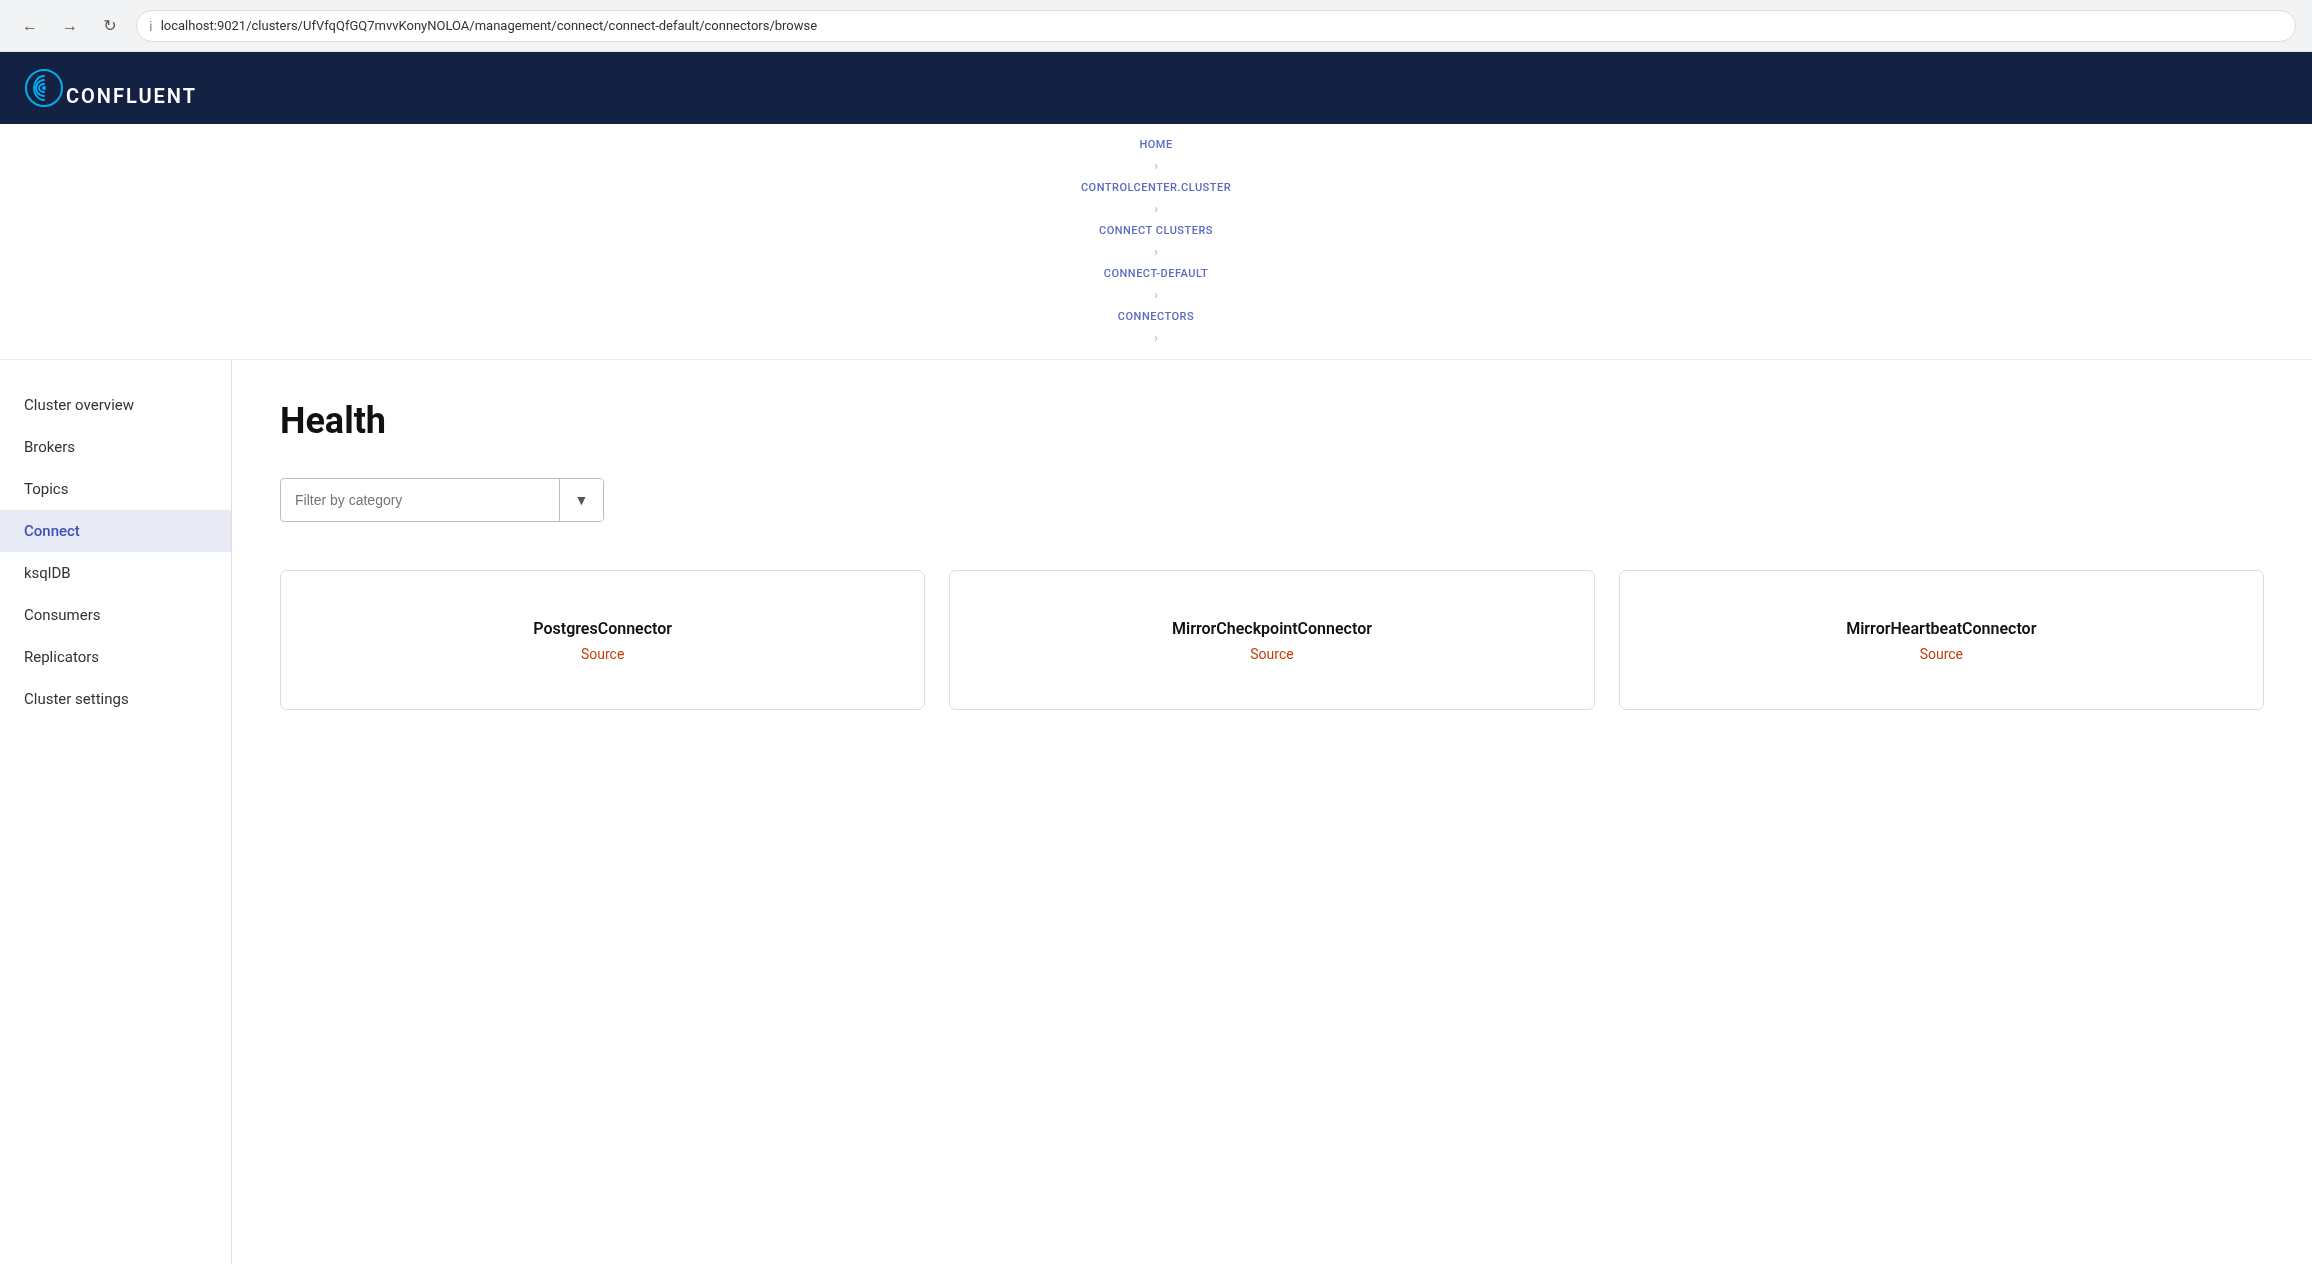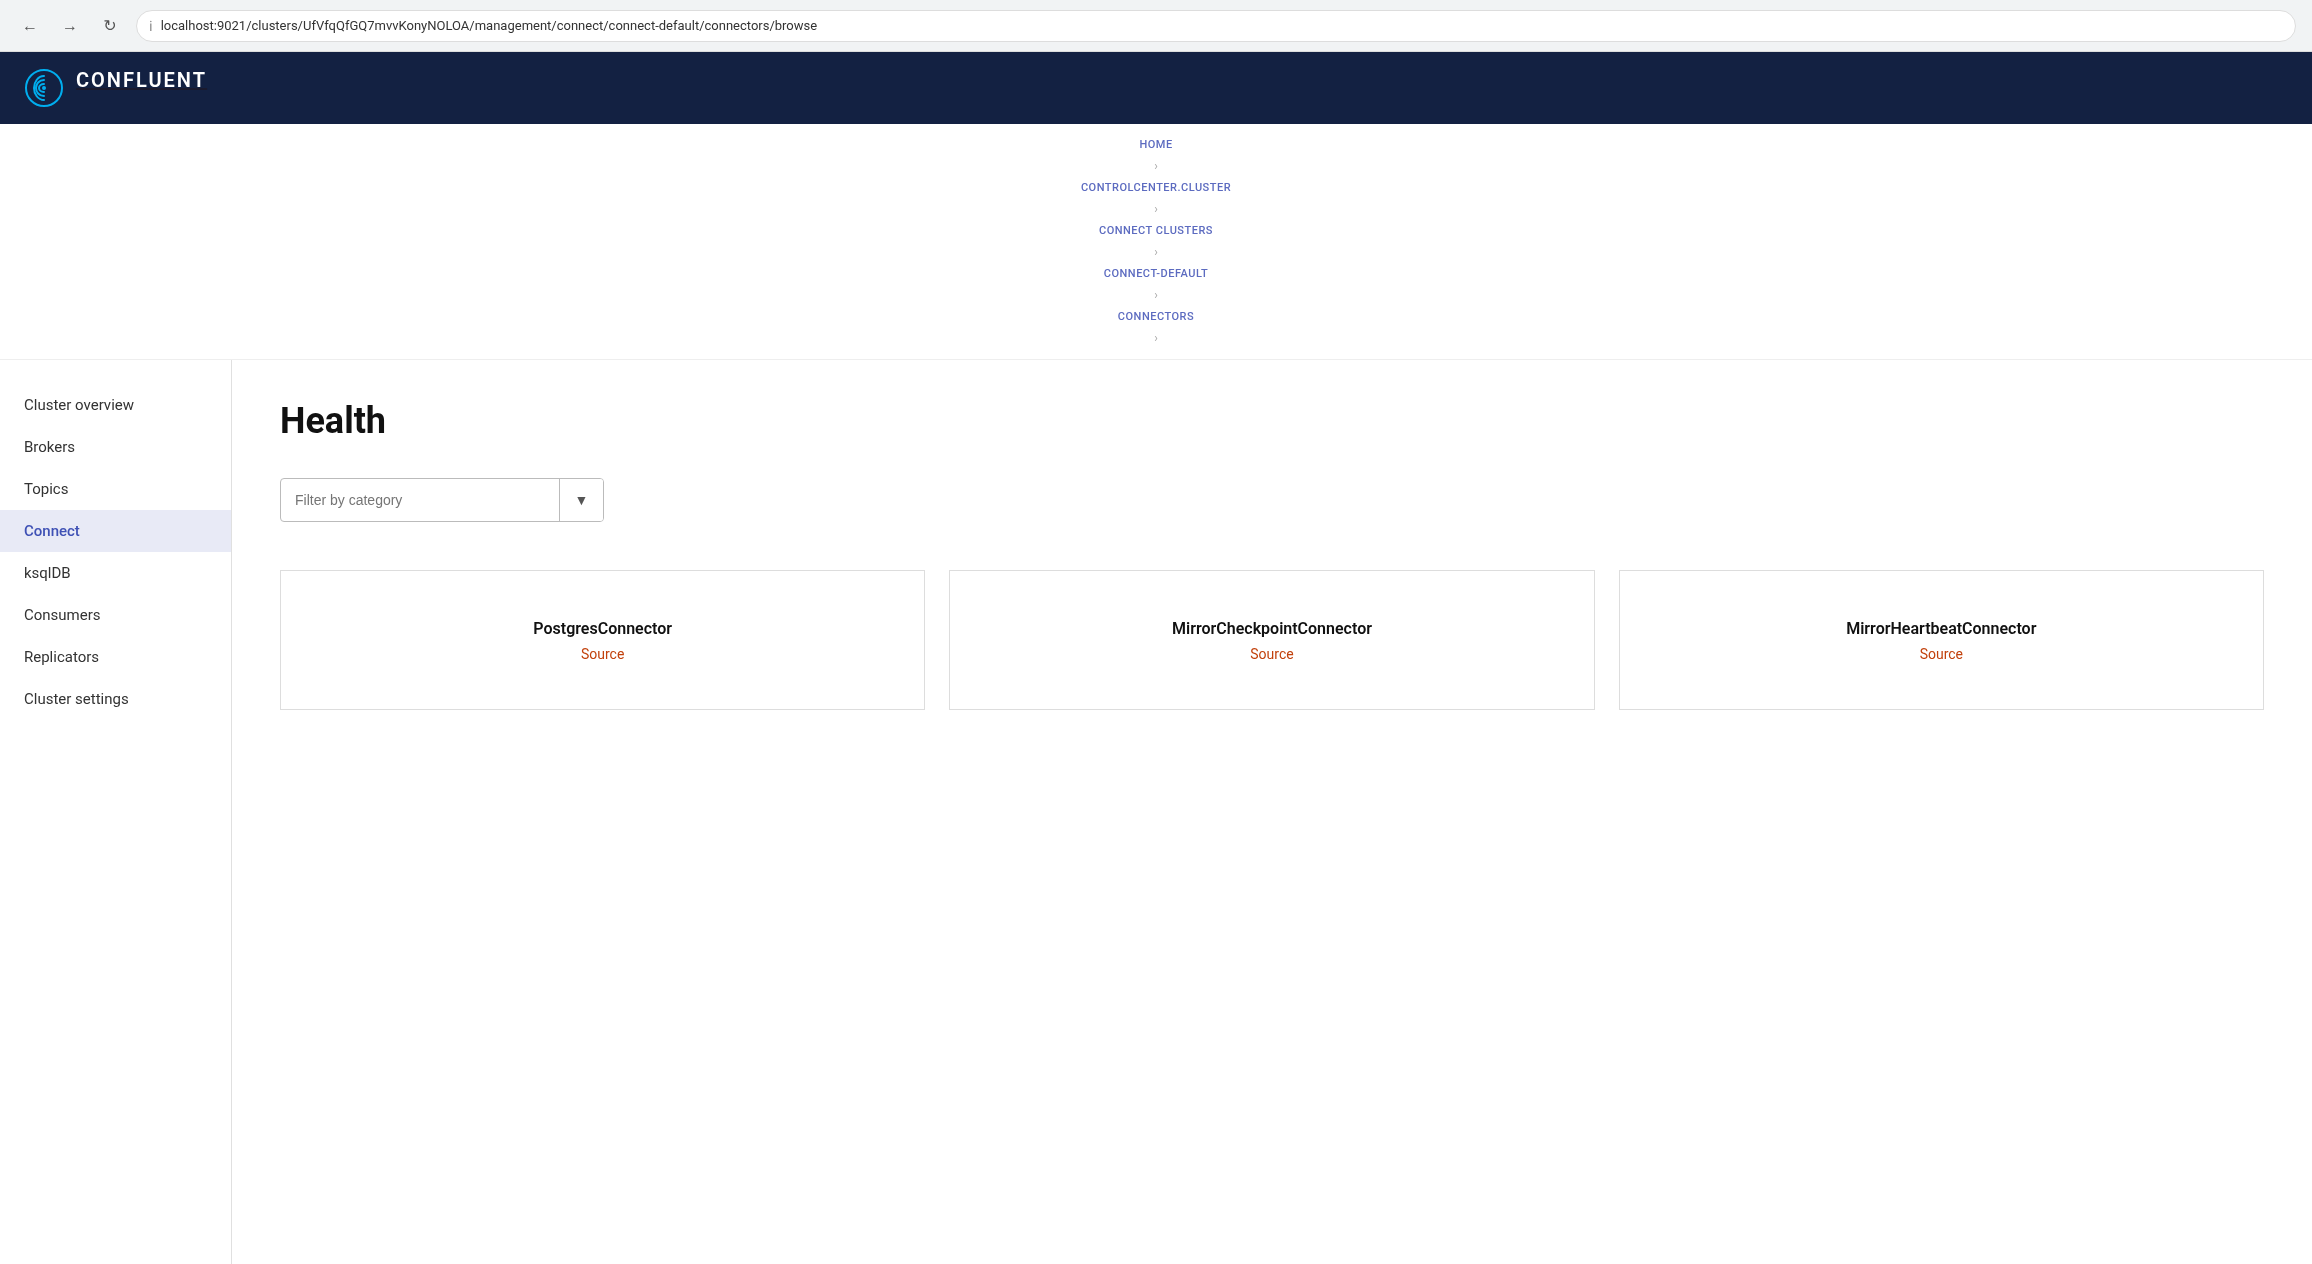--- a/index.html
+++ b/index.html
@@ -67,23 +67,22 @@
     .top-nav {
       background: #132142;
       height: 72px;
       display: flex;
       align-items: center;
       padding: 0 24px;
     }
 
     .confluent-logo {
       display: flex;
-      align-items: flex-start;
-      gap: 12px;
-      text-decoration: underline;
+      align-items: flex-end;
+      gap: 2px;
     }
 
     .logo-icon {
       width: 40px;
       height: 40px;
     }
 
     .logo-text {
       color: #fff;
       font-size: 20px;
@@ -234,21 +233,21 @@
 
     
     .cards-grid {
       display: grid;
       grid-template-columns: repeat(3, 1fr);
       gap: 24px;
     }
 
     .connector-card {
       border: 1.5px solid #ddd;
-      border-radius: 0;
+      border-radius: 7px;
       padding: 40px 9px;
       display: flex;
       flex-direction: column;
       align-items: center;
       justify-content: center;
       cursor: pointer;
       min-height: 140px;
       background: #fff;
       transition: box-shadow 0.2s;
     }

